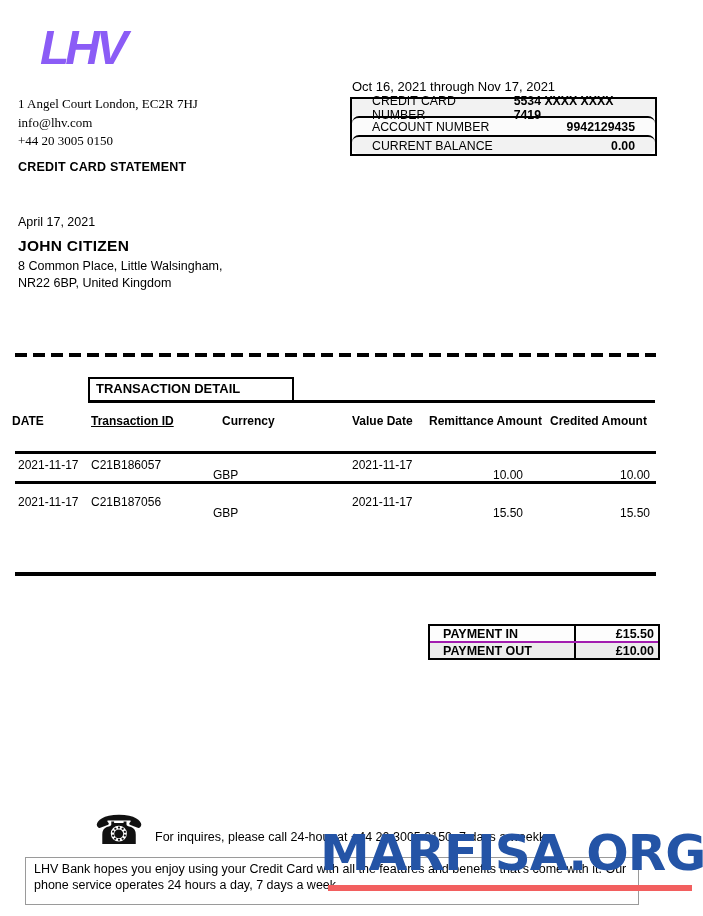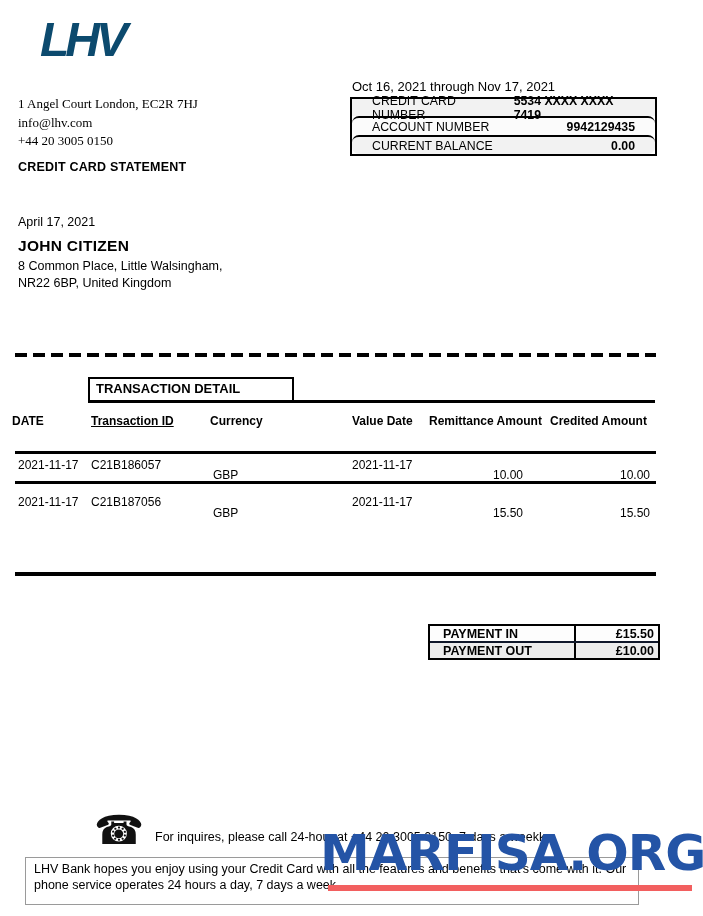--- a/index.html
+++ b/index.html
@@ -5,23 +5,23 @@
   html,body { margin:0; padding:0; background:#e8e8e8; }
   .page {
     position:relative; width:703px; height:916px; margin:0 auto;
     background:#ffffff; overflow:hidden; color:#000;
     font-family:"Liberation Sans", sans-serif;
   }
   .abs { position:absolute; }
 
   
   .logo {
-    left:40px; top:12px; font-family:"Liberation Sans", sans-serif;
+    left:40px; top:20px; font-family:"Liberation Sans", sans-serif;
     font-size:48px; font-weight:800; font-style:italic;
-    letter-spacing:-4px; color:#0c4a6e;
+    letter-spacing:-4px; color:#8b5cf6;
   }
 
   
   .contact { left:18px; top:95px; font-family:"Liberation Serif", serif; font-size:13px; line-height:18.5px; }
   .stmt-title { left:18px; top:160px; font-size:12.5px; font-weight:bold; letter-spacing:0.2px; }
 
   
   .summary { left:350px; top:79px; width:307px; }
   .summary .period { font-size:13px; margin:0 0 3px 2px; }
   .sum-table { border:2px solid #000; }
@@ -50,21 +50,21 @@
   }
   .sec-underline { left:88px; top:400px; width:567px; height:3px; background:#000; }
 
   .th { font-size:12px; font-weight:bold; top:414px; white-space:nowrap; }
   .cell { font-size:12px; white-space:nowrap; }
   .hl { background:#000; left:15px; width:641px; }
 
   
   .pay-table { left:428px; top:624px; width:228px; border:2px solid #000; font-size:12.5px; font-weight:bold; }
   .pay-row { display:flex; height:15px; }
-  .pay-row + .pay-row { border-top:2px solid #0f172a; }
+  .pay-row + .pay-row { border-top:2px solid #a21caf; }
   .pay-row .pl { width:118px; padding:1px 13px; }
   .pay-row .pv { flex:1; border-left:2px solid #000; text-align:right; padding:1px 4px; }
   .pay-row:nth-child(1) { background:#fdfdfd; }
   .pay-row:nth-child(2) { background:#ececec; }
 
   
   .phone-glyph { left:94px; top:810px; font-family:"DejaVu Sans", sans-serif; font-size:40px; line-height:1; color:#111; }
   .inquiry { left:155px; top:830px; font-size:12.5px; }
   .note-box {
     left:25px; top:857px; width:596px; height:38px;
@@ -120,21 +120,21 @@
     <div>NR22 6BP, United Kingdom</div>
   </div>
 
   <div class="abs dashline"></div>
 
   <div class="abs sec-box">TRANSACTION DETAIL</div>
   <div class="abs sec-underline"></div>
 
   <div class="abs th" style="left:12px;">DATE</div>
   <div class="abs th" style="left:91px;text-decoration:underline;">Transaction  ID</div>
-  <div class="abs th" style="left:210px;">Currency</div>
+  <div class="abs th" style="left:222px;">Currency</div>
   <div class="abs th" style="left:352px;">Value Date</div>
   <div class="abs th" style="left:429px;">Remittance Amount</div>
   <div class="abs th" style="left:550px;">Credited Amount</div>
 
   <div class="abs hl" style="top:451px; height:3px;"></div>
   <div class="abs hl" style="top:481px; height:3px;"></div>
   <div class="abs hl" style="top:572px; height:4px;"></div>
 
   <div>
     <div class="abs cell" style="left:18px;  top:458px;">2021-11-17</div>

